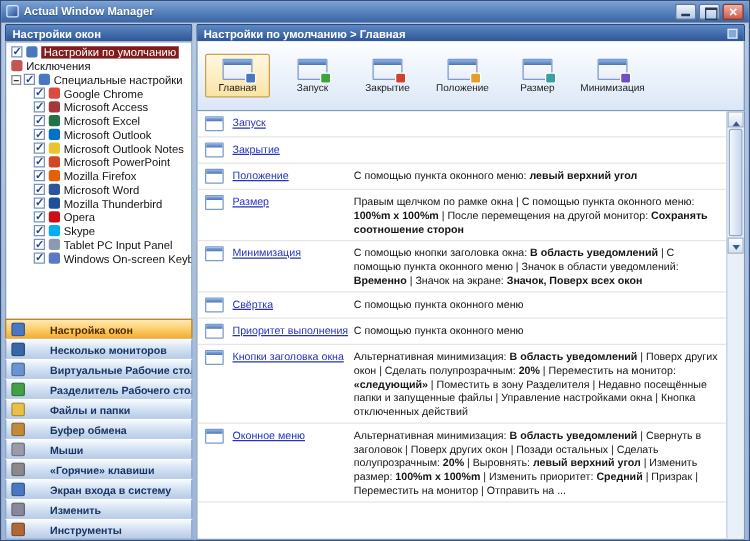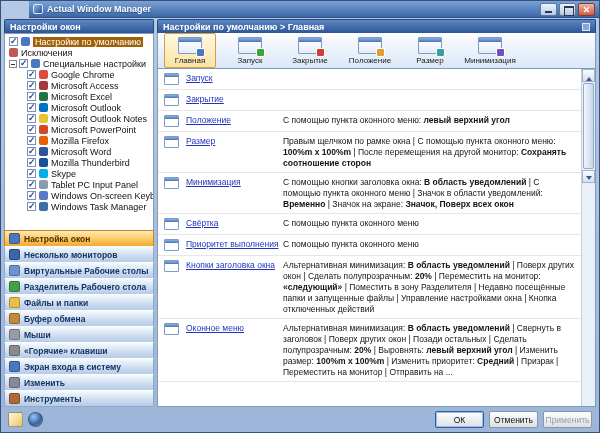--- a/index.html
+++ b/index.html
@@ -5,21 +5,21 @@
   * { box-sizing: border-box; margin: 0; padding: 0; }
   html,body { width:600px; height:433px; overflow:hidden; }
   body { font-family: "Liberation Sans", sans-serif; font-size: 9px; }
 
   .window { width:600px; height:433px; display:flex; flex-direction:column;
     background: linear-gradient(#b6c9e4,#9db5d8); border:1px solid #35507c; }
 
   
   .titlebar { height:17px; flex:none; display:flex; align-items:center; gap:4px;
     padding:0 4px; background: linear-gradient(#7ba2d4,#46higher 0,#3a67a8);
-    background: linear-gradient(#7ba2d4,#3a67a8); border-bottom:1px solid #2d4f84;margin-left:28px; }
+    background: linear-gradient(#7ba2d4,#3a67a8); border-bottom:1px solid #2d4f84; }
   .app-ico { width:10px; height:10px; border-radius:2px; flex:none;
     background: linear-gradient(135deg,#8ab4e8,#2a5090); border:1px solid #dce8f8; }
   .title { color:#fff; font-weight:bold; font-size:9px; text-shadow:0 1px 1px #2a4a7a; flex:1;
     white-space:nowrap; overflow:hidden; }
   .winbtns { display:flex; gap:2px; }
   .wb { width:17px; height:13px; border:1px solid #5e78a0; border-radius:2px;
     background: linear-gradient(#eef4fc,#b4c8e4); position:relative; }
   .wb.min::before { content:""; position:absolute; left:4px; bottom:2px; width:7px; height:2px; background:#2a3a56; }
   .wb.max::before { content:""; position:absolute; left:4px; top:2px; width:8px; height:7px; border:1px solid #2a3a56; border-top-width:2px; }
   .wb.close { background: linear-gradient(#f0b4a4,#cf5a48); border-color:#8a3a2c; }
@@ -41,32 +41,32 @@
   .tree { flex:1; min-height:0; overflow:hidden; background:#fff; border:1px solid #7f9db9; padding:2px 0 0 2px; }
   .tree-item { display:flex; align-items:center; height:11px; white-space:nowrap; overflow:hidden; padding-left:2px; }
   .tree-item.child { padding-left:20px; }
   .expander { display:none; width:8px; height:8px; border:1px solid #8a8a8a; background:#fff; margin-right:2px; position:relative; flex:none; }
   .expander.show { display:inline-block; }
   .expander.show::before { content:""; position:absolute; left:1px; right:1px; top:3px; height:1px; background:#333; }
   .cb { width:9px; height:9px; border:1px solid #7a92b8; background:#fff; margin-right:3px; flex:none; position:relative; }
   .cb.checked::before { content:"✓"; position:absolute; left:0; top:-2px; font-size:9px; color:#23458c; font-weight:bold; }
   .ti-ico { width:9px; height:9px; border-radius:2px; margin-right:3px; flex:none; }
   .ti-label { color:#111; }
-  .tree-item.selected .ti-label { background:#a16207; color:#fff; padding:0 2px; }
+  .tree-item.selected .ti-label { background:#7f1d1d; color:#fff; padding:0 2px; }
 
   
   .nav { flex:none; }
-  .nav-item { height:17px; display:flex; align-items:center; gap:4px; padding:0 4px;
+  .nav-item { height:17px; display:flex; align-items:center; gap:20px; padding:0 4px;
     background: linear-gradient(#f6fafd,#cfdef1 55%,#b6cbe6); border:1px solid #8fa8ca; border-top-color:#fbfdff;
     font-weight:bold; font-size:8.5px; color:#173564; white-space:nowrap; overflow:hidden; margin-top:-1px; }
   .nav-item.active { background: linear-gradient(#ffe9b4,#fcca64 55%,#f2a92f); border-color:#c2841e; color:#4f2d00; }
   .nav-ico { width:11px; height:11px; border-radius:2px; flex:none; border:1px solid rgba(0,0,0,.25); }
 
   
-  .toolbar { height:36px; flex:none; display:flex; gap:8px; align-items:center; padding:2px 6px;
+  .toolbar { height:56px; flex:none; display:flex; gap:8px; align-items:center; padding:2px 6px;
     background: linear-gradient(#fdfeff,#dbe7f7); border:1px solid #7f9db9; border-top:none; overflow:hidden; }
   .tb-btn { width:52px; height:35px; flex:none; display:flex; flex-direction:column; align-items:center;
     justify-content:center; gap:2px; border:1px solid transparent; border-radius:2px; }
   .tb-btn.active { border-color:#cda04a; background: linear-gradient(#fff8e2,#fbe3a4); }
   .tb-ico { width:24px; height:17px; background: linear-gradient(#ffffff,#e7edf7); border:1px solid #7a9aca;
     position:relative; border-radius:1px; }
   .tb-ico::before { content:""; position:absolute; left:0; right:0; top:0; height:4px;
     background: linear-gradient(#8cb0e2,#47面70,#4a74b4); background: linear-gradient(#8cb0e2,#4a74b4); }
   .tb-badge { position:absolute; right:-4px; bottom:-4px; width:9px; height:9px; border-radius:2px; border:1px solid #fff; }
   .tb-label { font-size:8px; color:#1a1a1a; white-space:nowrap; }
@@ -202,20 +202,26 @@
             <span class="ti-label">Microsoft Word</span>
           </div>
 
           <div class="tree-item child">
 
             <span class="cb checked"></span>
             <span class="ti-ico" style="background: rgb(27, 81, 152);"></span>
             <span class="ti-label">Mozilla Thunderbird</span>
           </div>
 
+          <div class="tree-item child">
+
+            <span class="cb checked"></span>
+            <span class="ti-ico" style="background: rgb(204, 15, 22);"></span>
+            <span class="ti-label">Opera</span>
+          </div>
 
           <div class="tree-item child">
 
             <span class="cb checked"></span>
             <span class="ti-ico" style="background: rgb(0, 175, 240);"></span>
             <span class="ti-label">Skype</span>
           </div>
 
           <div class="tree-item child">
 
@@ -224,26 +230,20 @@
             <span class="ti-label">Tablet PC Input Panel</span>
           </div>
 
           <div class="tree-item child">
 
             <span class="cb checked"></span>
             <span class="ti-ico" style="background: rgb(90, 120, 200);"></span>
             <span class="ti-label">Windows On-screen Keyboard</span>
           </div>
 
-          <div class="tree-item child">
-
-            <span class="cb checked"></span>
-            <span class="ti-ico" style="background: rgb(58, 110, 165);"></span>
-            <span class="ti-label">Windows Task Manager</span>
-          </div>
         </div>
       <div class="nav">
 
           <div class="nav-item active">
             <span class="nav-ico" style="background: rgb(74, 120, 192);"></span>
             <span class="nav-label">Настройка окон</span>
           </div>
 
           <div class="nav-item">
             <span class="nav-ico" style="background: rgb(58, 102, 168);"></span>
@@ -409,22 +409,14 @@
         <div class="scrollbar">
           <span class="sb-btn up"></span>
           <span class="sb-thumb"></span>
           <span class="sb-btn down"></span>
         </div>
       </div>
     </div>
 
   </div>
 
-  <div class="footer">
-    <span class="f-ico one"></span>
-    <span class="f-ico two"></span>
-    <span class="spacer"></span>
-    <button class="btn ok">ОК</button>
-    <button class="btn">Отменить</button>
-    <button class="btn disabled">Применить</button>
-  </div>
 
 </div>
 
 </body></html>

